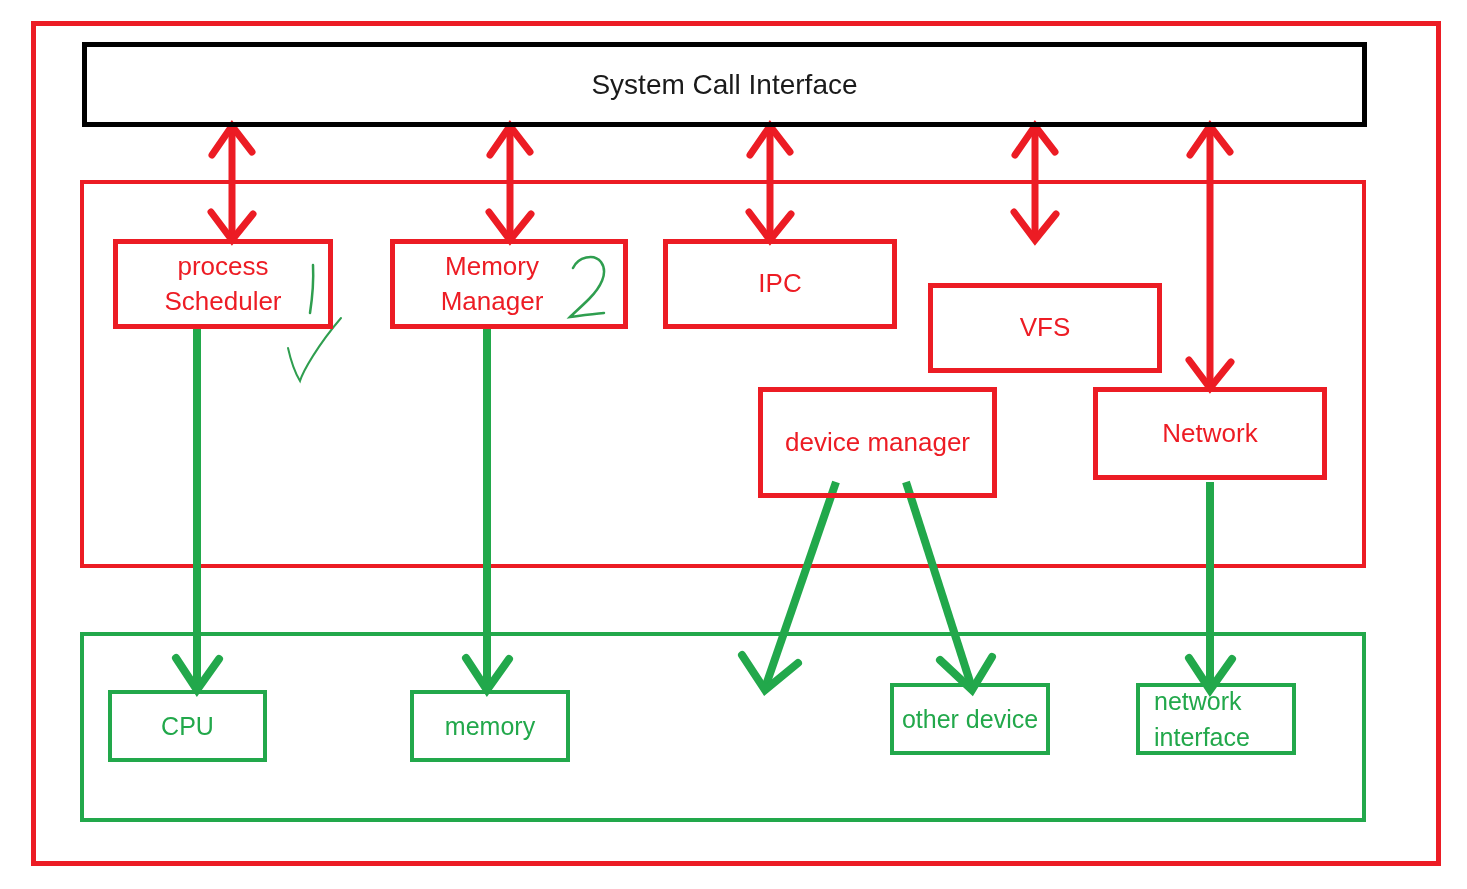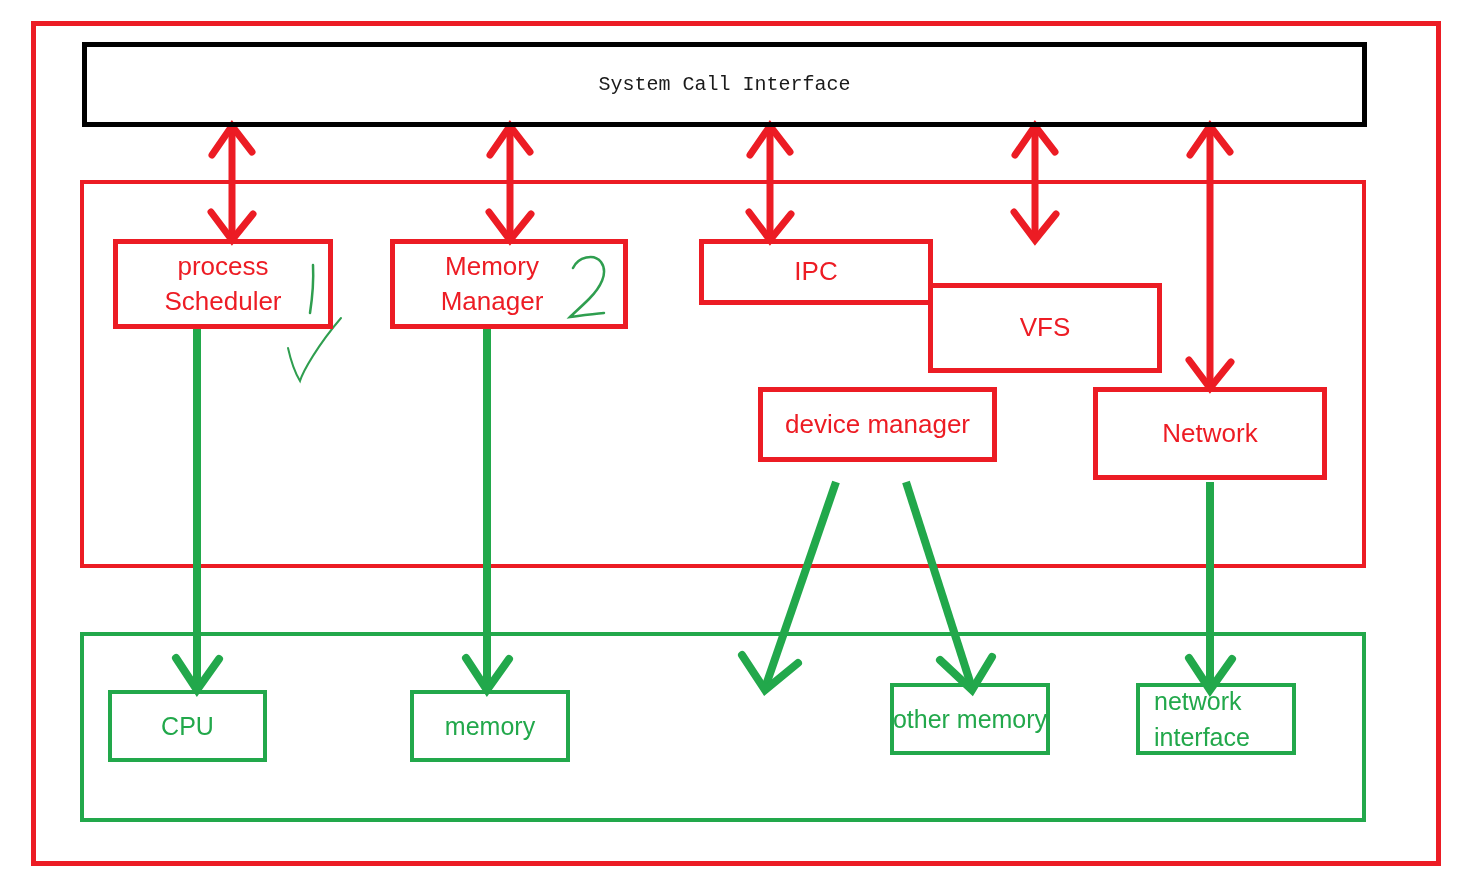--- a/index.html
+++ b/index.html
@@ -36,22 +36,21 @@
     box-sizing: border-box;
     display: flex;
     align-items: center;
     justify-content: center;
     text-align: center;
     background: transparent;
   }
   .box-black {
     border: 5px solid #000000;
     color: #1a1a1a;
-    font-size: 20px;
-    font-family: Liberation Mono, monospace;
+    font-size: 28px;
   }
   .box-red {
     border: 5px solid #ec1c24;
     color: #ed1c24;
     font-size: 26px;
     line-height: 1.35;
   }
   .box-green {
     border: 4px solid #22a84b;
     color: #22a84b;
@@ -163,47 +162,47 @@
     </span>
   </div>
 
   <div class="box box-red" style="left:390px; top:239px; width:238px; height:90px;">
     <span style="display:block; margin-right:34px;">
       <span style="display:block;">Memory</span>
       <span style="display:block;">Manager</span>
     </span>
   </div>
 
-  <div class="box box-red" style="left:663px; top:239px; width:234px; height:66px;margin-left:36px;">
+  <div class="box box-red" style="left:663px; top:239px; width:234px; height:90px;">
     <span>IPC</span>
   </div>
 
   <div class="box box-red" style="left:928px; top:239px; width:234px; height:90px;margin-top:44px;">
     <span>VFS</span>
   </div>
 
-  <div class="box box-red" style="left:758px; top:387px; width:239px; height:75px;">
+  <div class="box box-red" style="left:758px; top:387px; width:239px; height:111px;">
     <span>device manager</span>
   </div>
 
   <div class="box box-red" style="left:1093px; top:387px; width:234px; height:93px;">
     <span>Network</span>
   </div>
 
   <div class="box box-green" style="left:108px; top:690px; width:159px; height:72px;">
     <span>CPU</span>
   </div>
 
   <div class="box box-green" style="left:410px; top:690px; width:160px; height:72px;">
     <span>memory</span>
   </div>
 
 
   <div class="box box-green overflow" style="left:890px; top:683px; width:160px; height:72px;">
-    <span>other memory</span>
+    <span>other device</span>
   </div>
 
   <div class="box box-green overflow" style="left:1136px; top:683px; width:160px; height:72px; align-items:flex-start; justify-content:flex-start; padding:0;">
     <span style="display:block; text-align:left; margin-top:-4px; margin-left:14px;">
       <span style="display:block;">network</span>
       <span style="display:block;">interface</span>
     </span>
   </div>
 
 </div>

